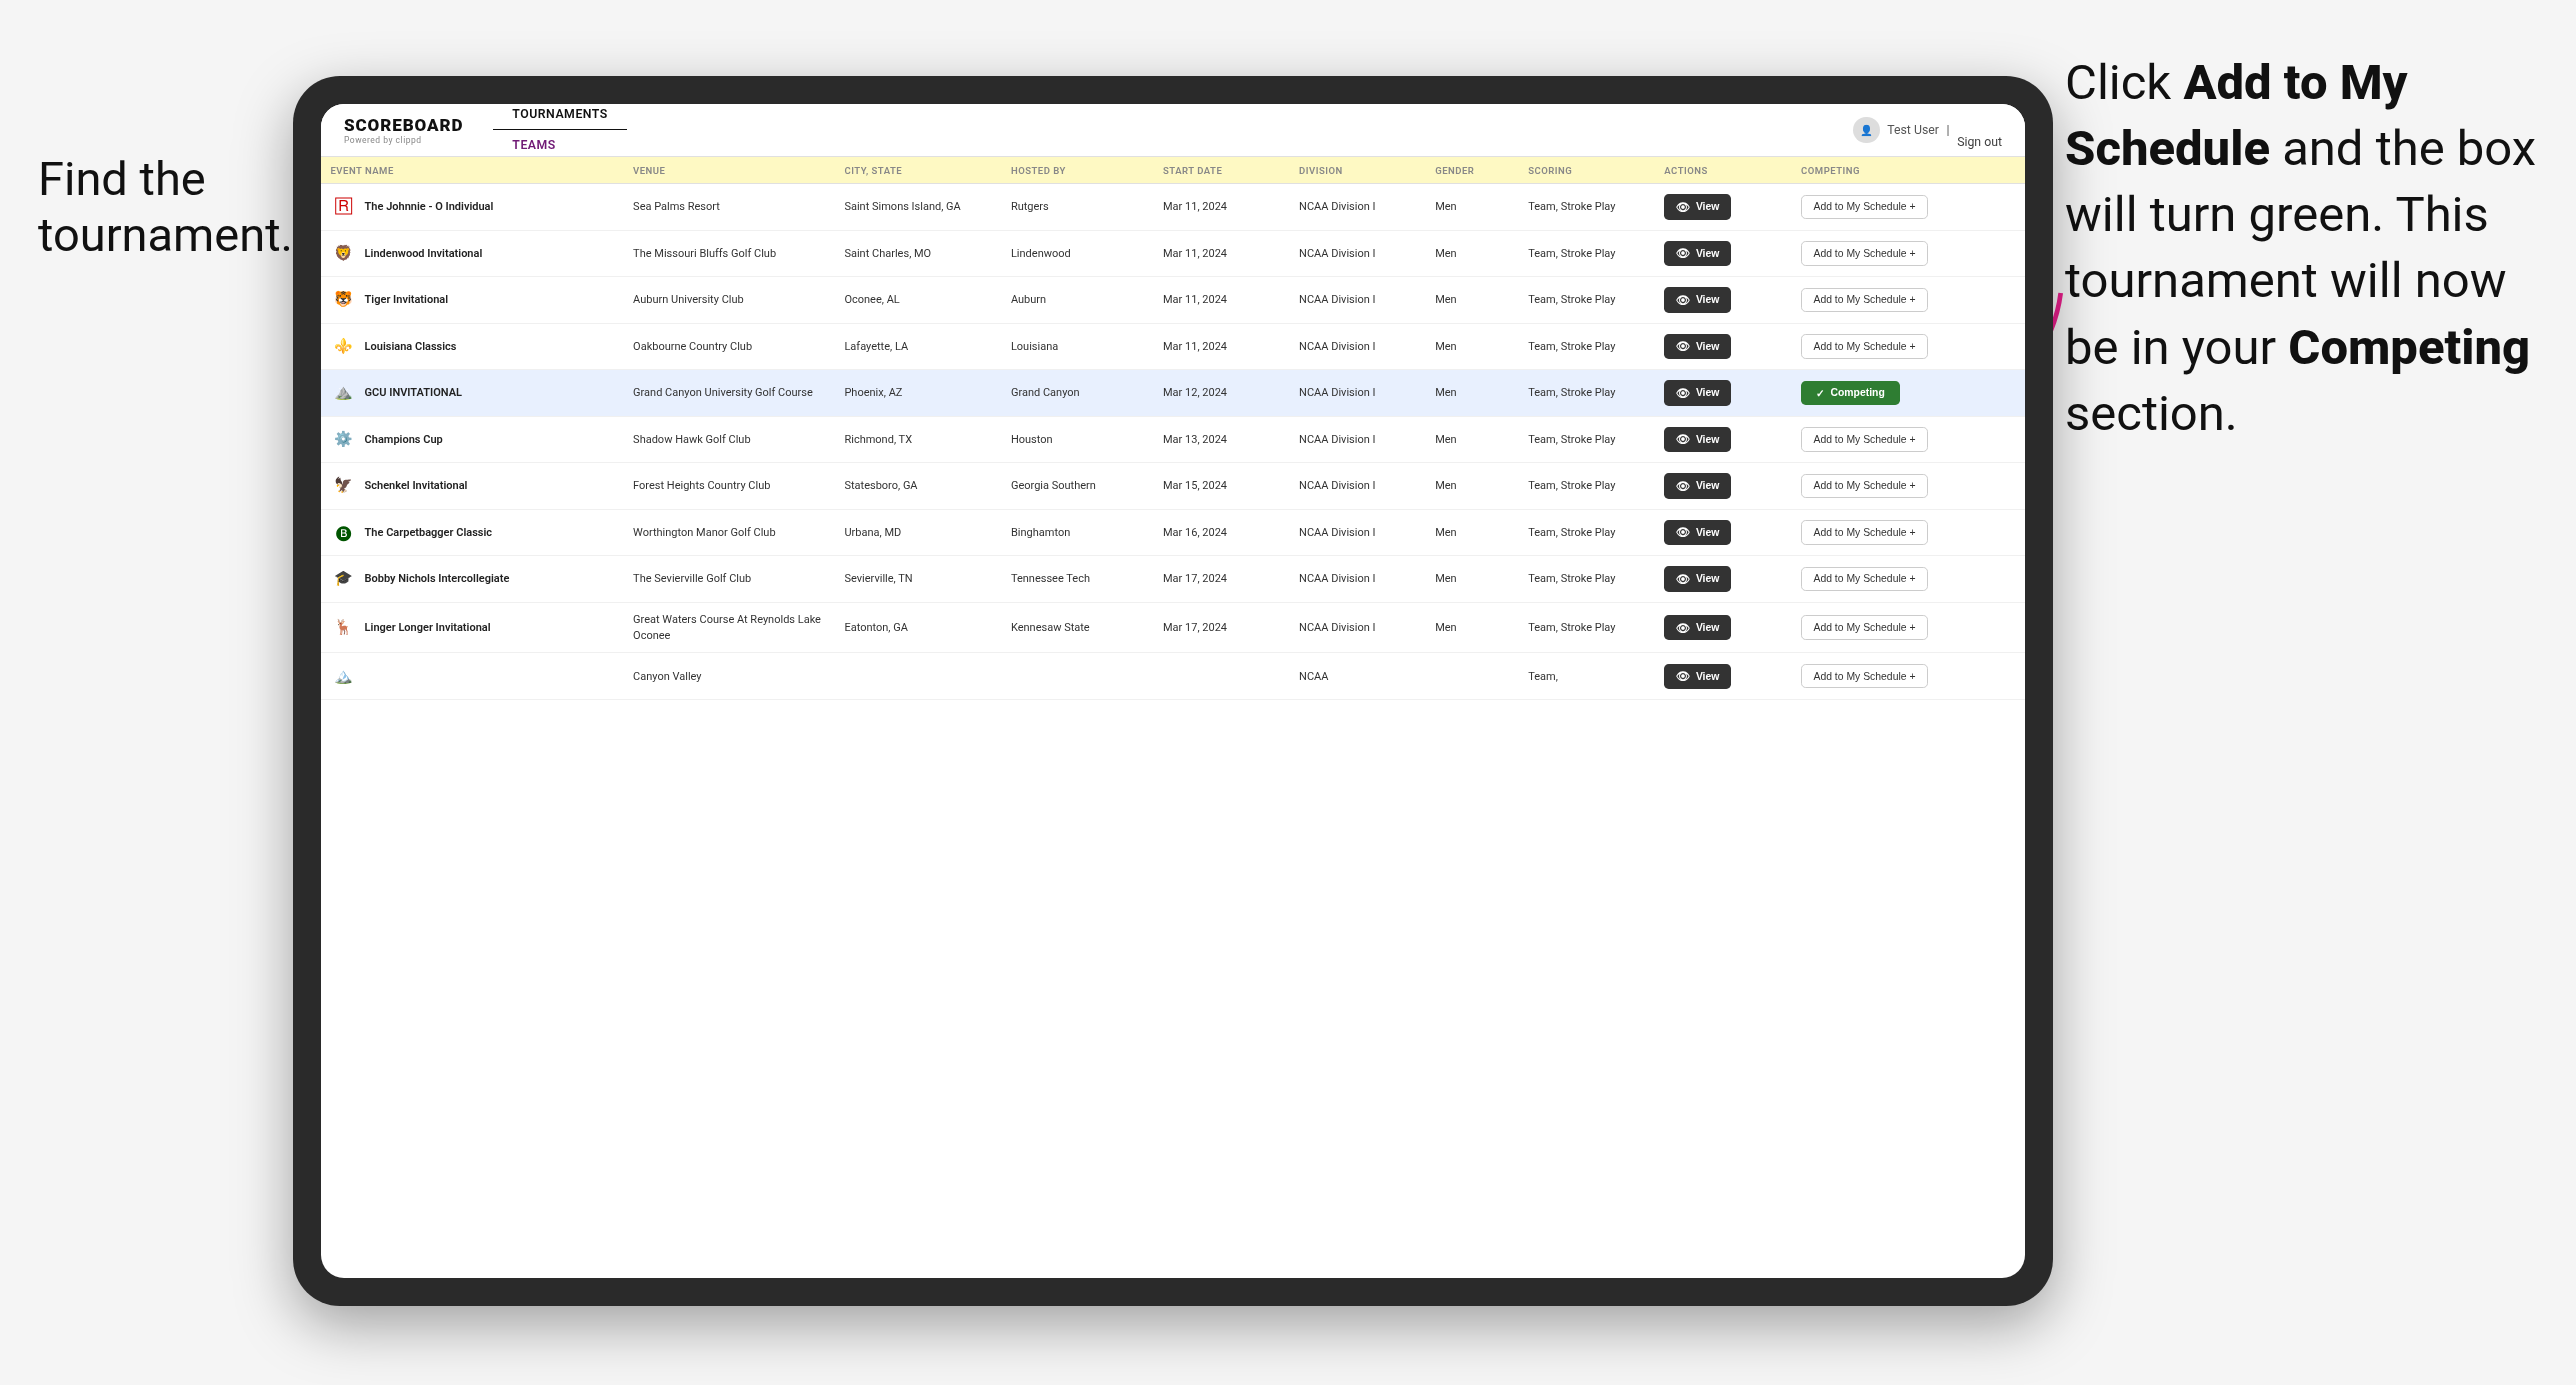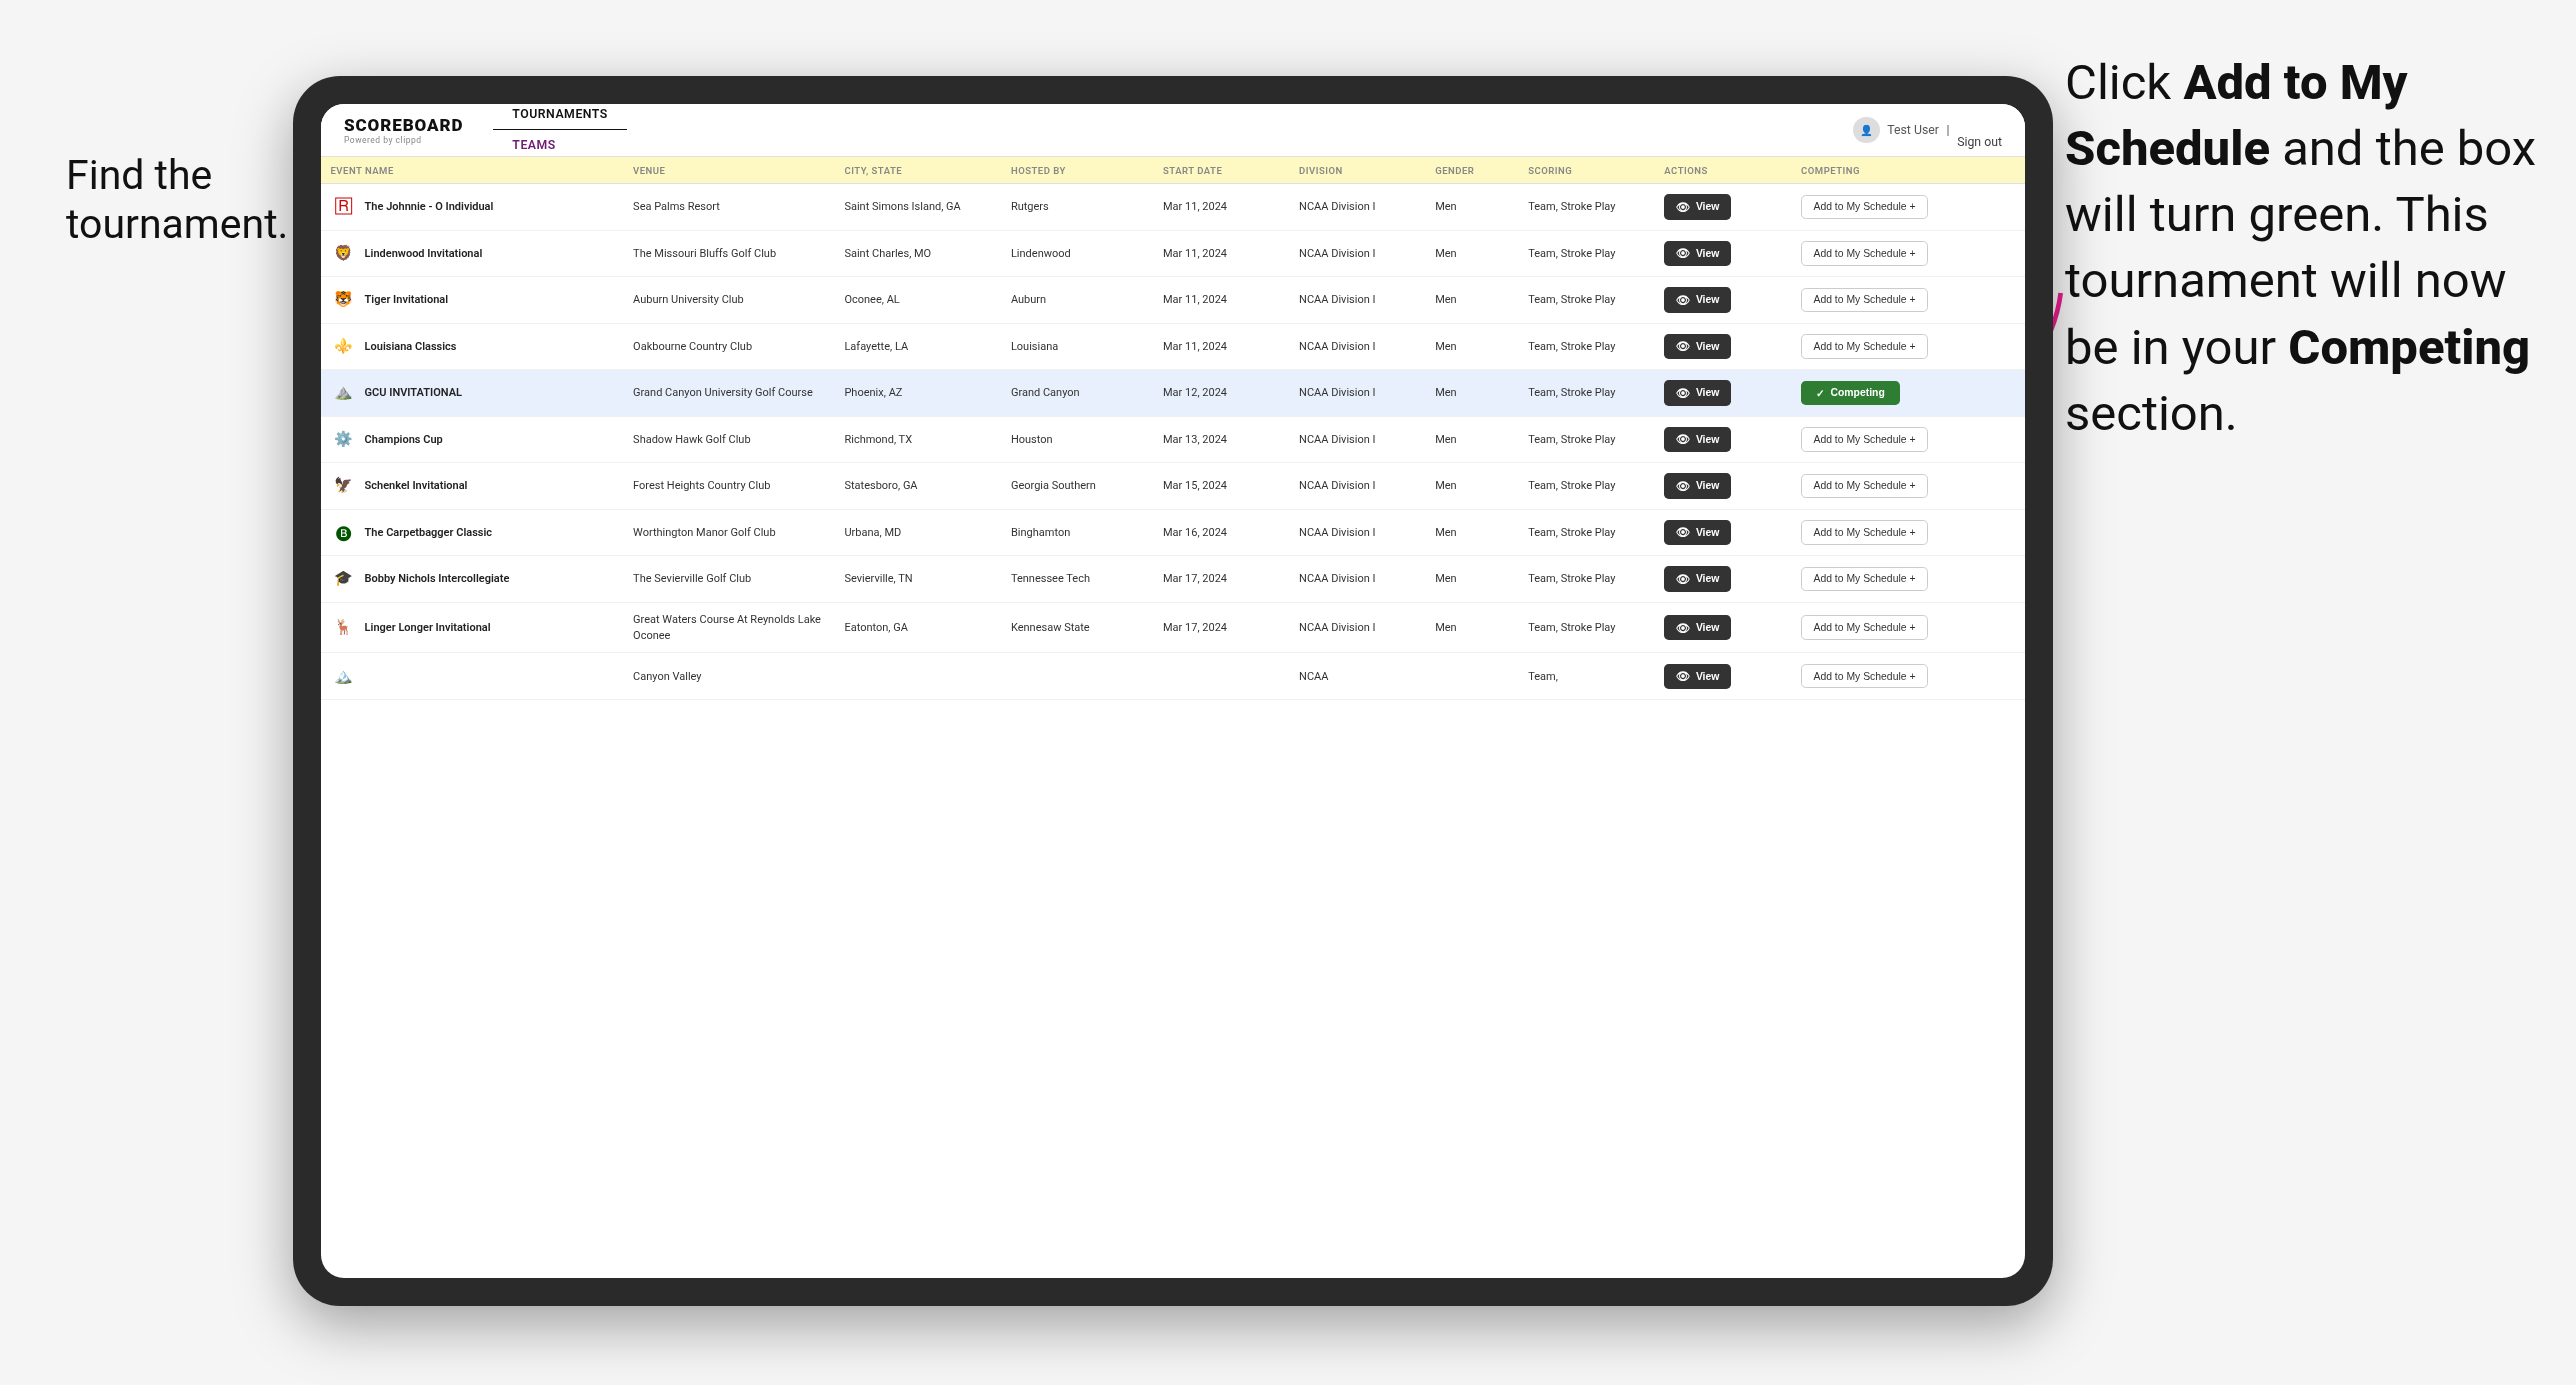--- a/index.html
+++ b/index.html
@@ -10,26 +10,25 @@
       height: 1386px;
       position: relative;
       overflow: hidden;
     }
 
     
     .instruction-left {
       position: absolute;
       left: 38px;
       top: 151px;
-      font-size: 41px;
+      font-size: 47px;
       line-height: 1.2;
       color: #111;
       font-weight: 400;
       width: 284px;
-      margin-left: 28px;
     }
 
     
     .instruction-right {
       position: absolute;
       right: 38px;
       top: 38px;
       font-size: 49px;
       line-height: 1.35;
       color: #111;

